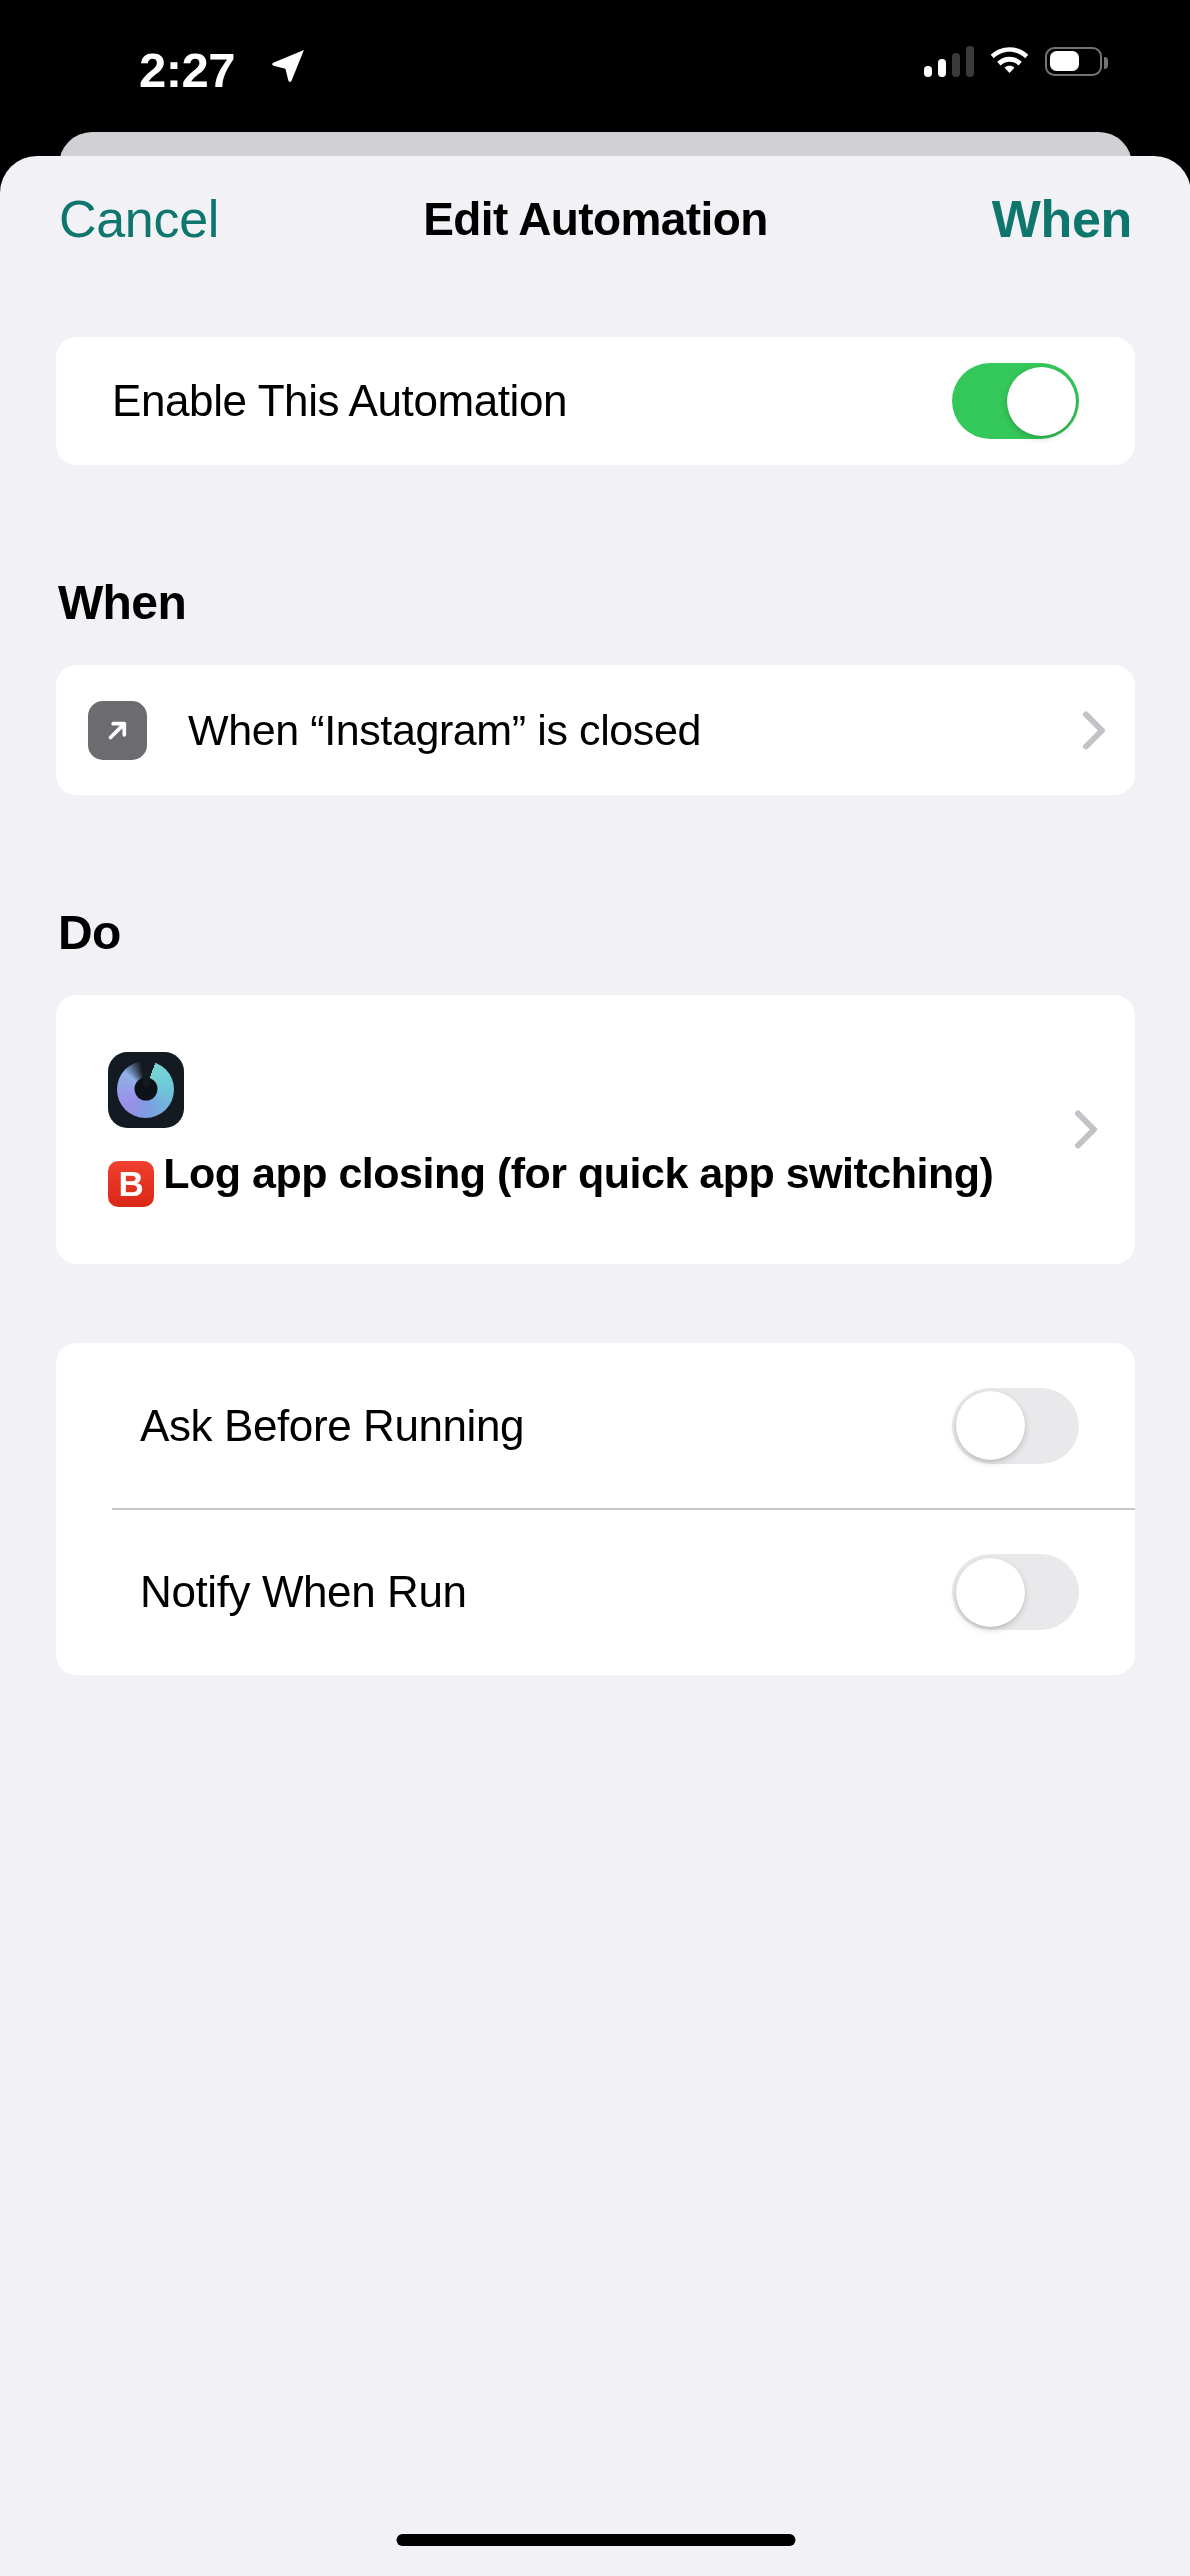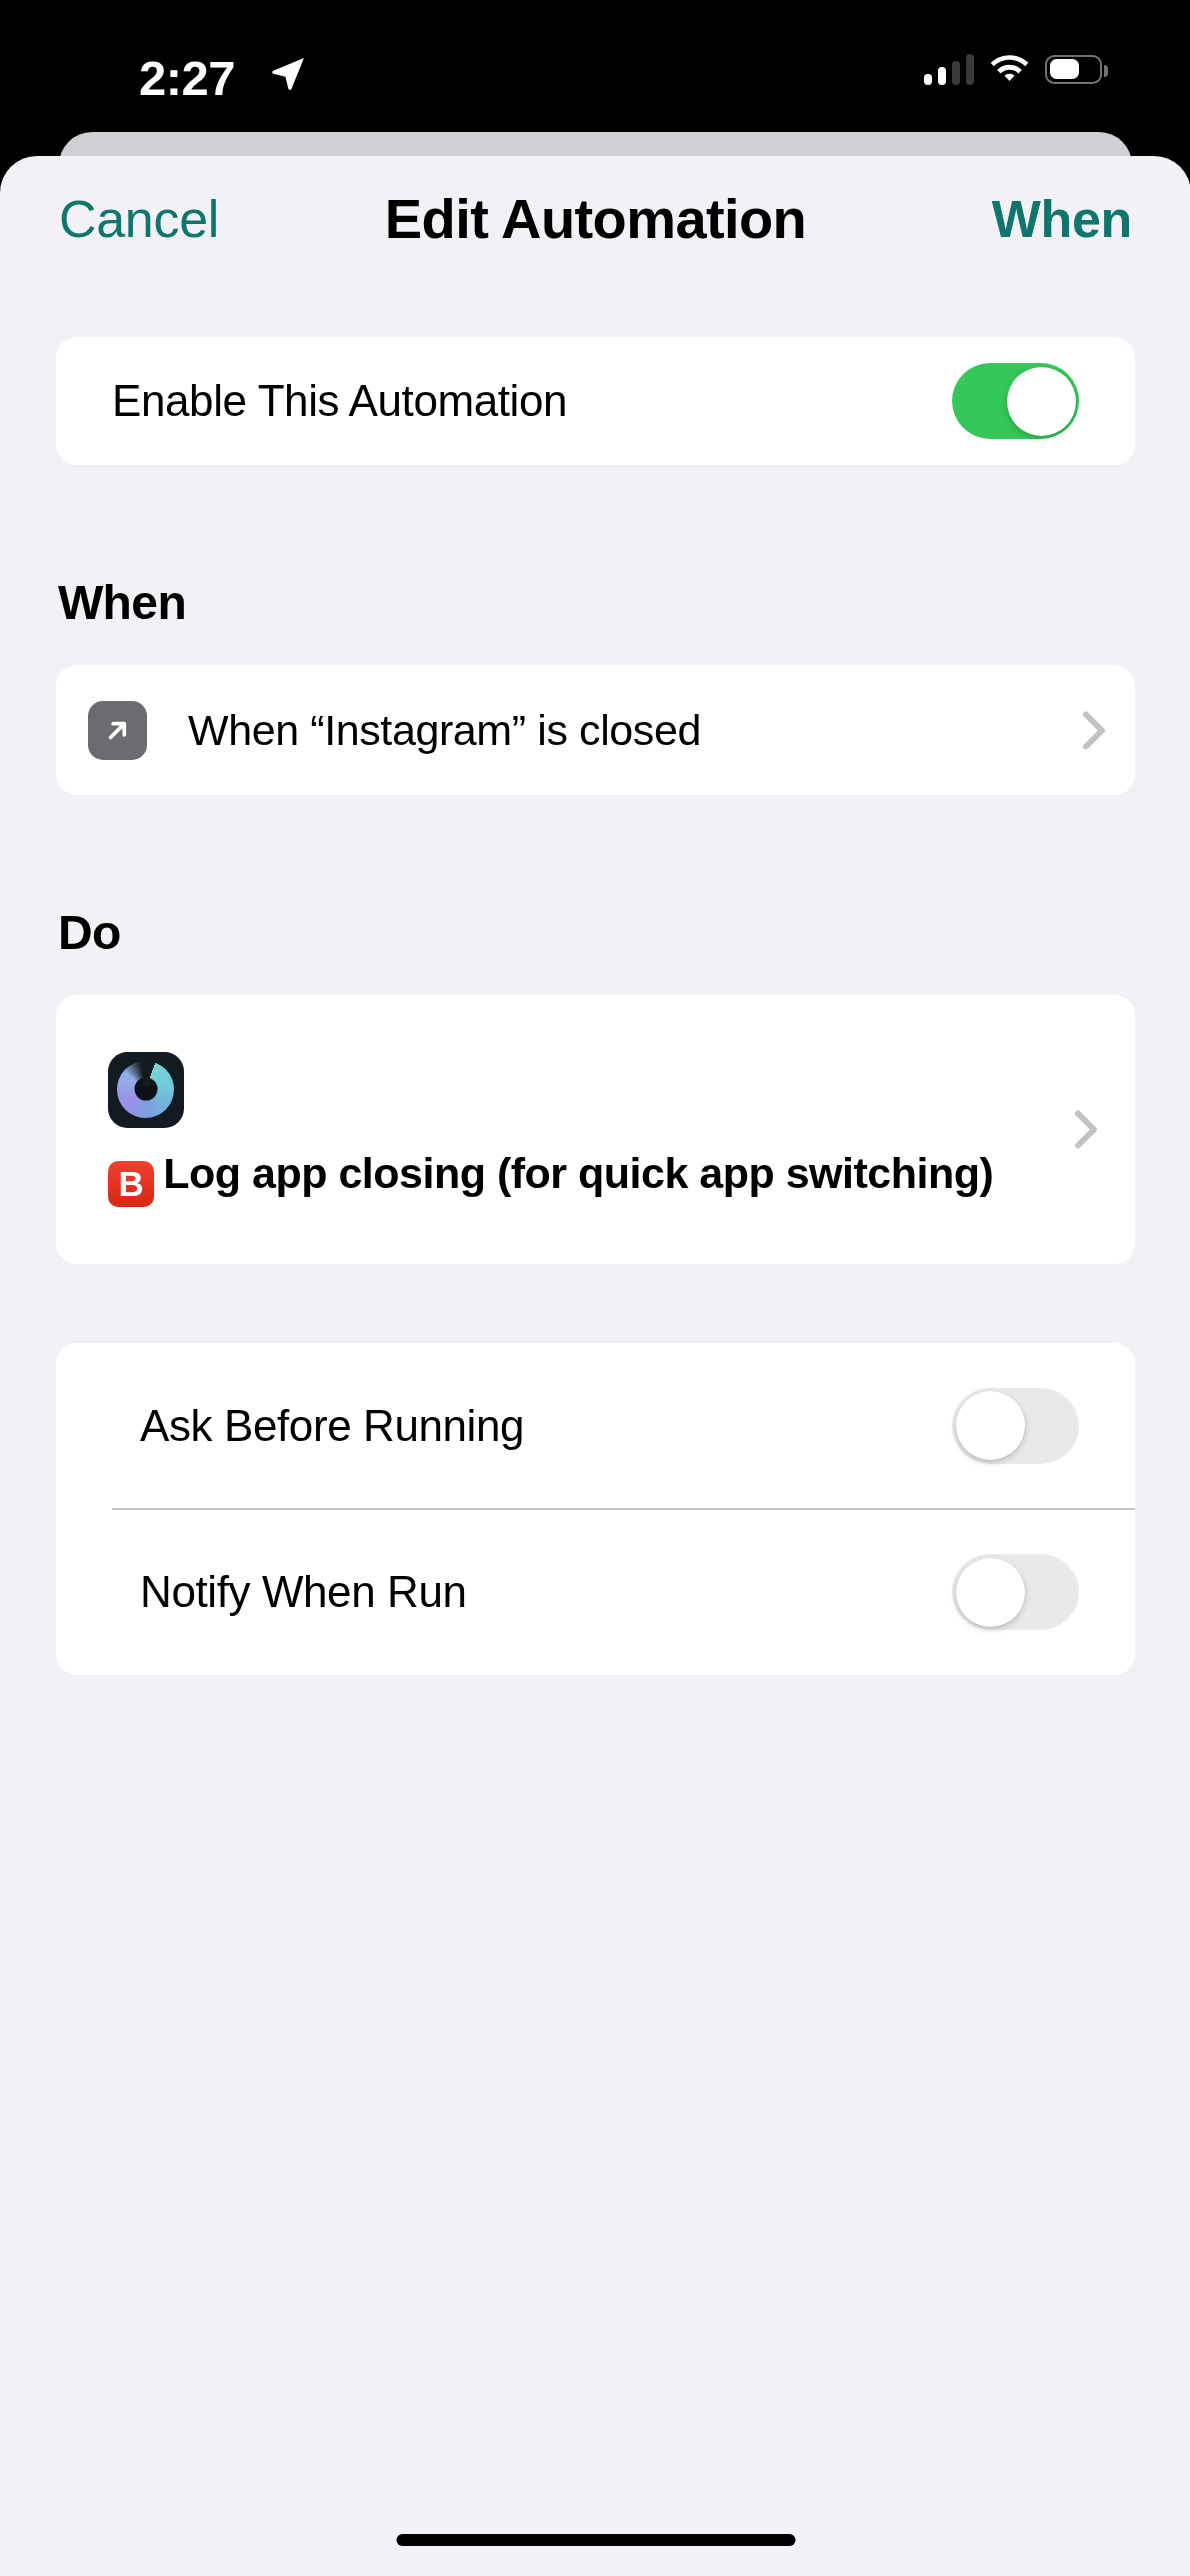--- a/index.html
+++ b/index.html
@@ -14,21 +14,21 @@
   
   .phone {
     position:relative;
     width:1191px; height:2576px;
     background:#000;
     overflow:hidden;
   }
 
   
   .status-bar {
-    position:absolute; top:8px; left:0;
+    position:absolute; top:0; left:0;
     width:1191px; height:144px;
     z-index:40;
   }
   .status-time {
     position:absolute;
     left:139px; top:42px;
     font-size:49px;
     font-weight:600;
     color:#fff;
     letter-spacing:-0.5px;
@@ -103,21 +103,21 @@
     font-size:52px;
     color:#0f766e;
     letter-spacing:-0.3px;
     white-space:nowrap;
   }
   .nav-btn.done { font-weight:600; }
   .nav-title {
     position:absolute;
     left:0; right:0; top:0; bottom:0;
     display:flex; align-items:center; justify-content:center;
-    font-size:56px;
+    font-size:46px;
     font-weight:700;
     color:#000;
     letter-spacing:-0.6px;
     pointer-events:none;
   }
 
   
   .content { padding:0 56px;border-radius:13px; }
 
   .card {

